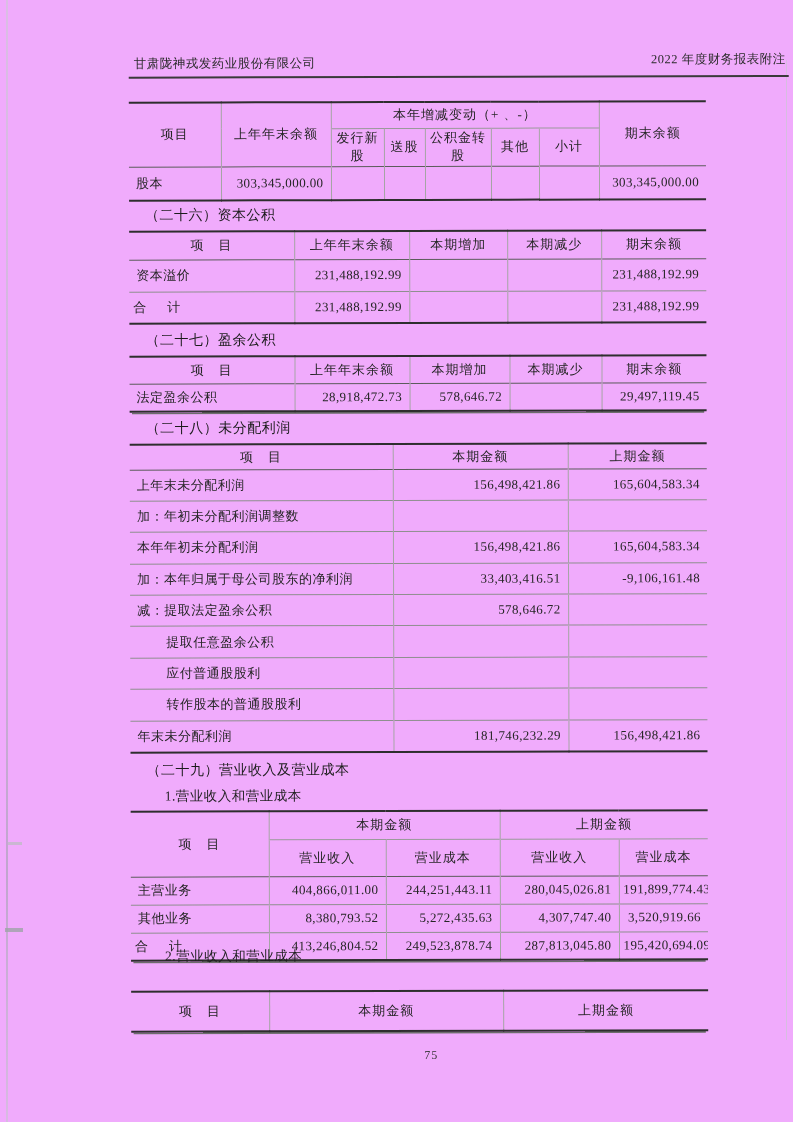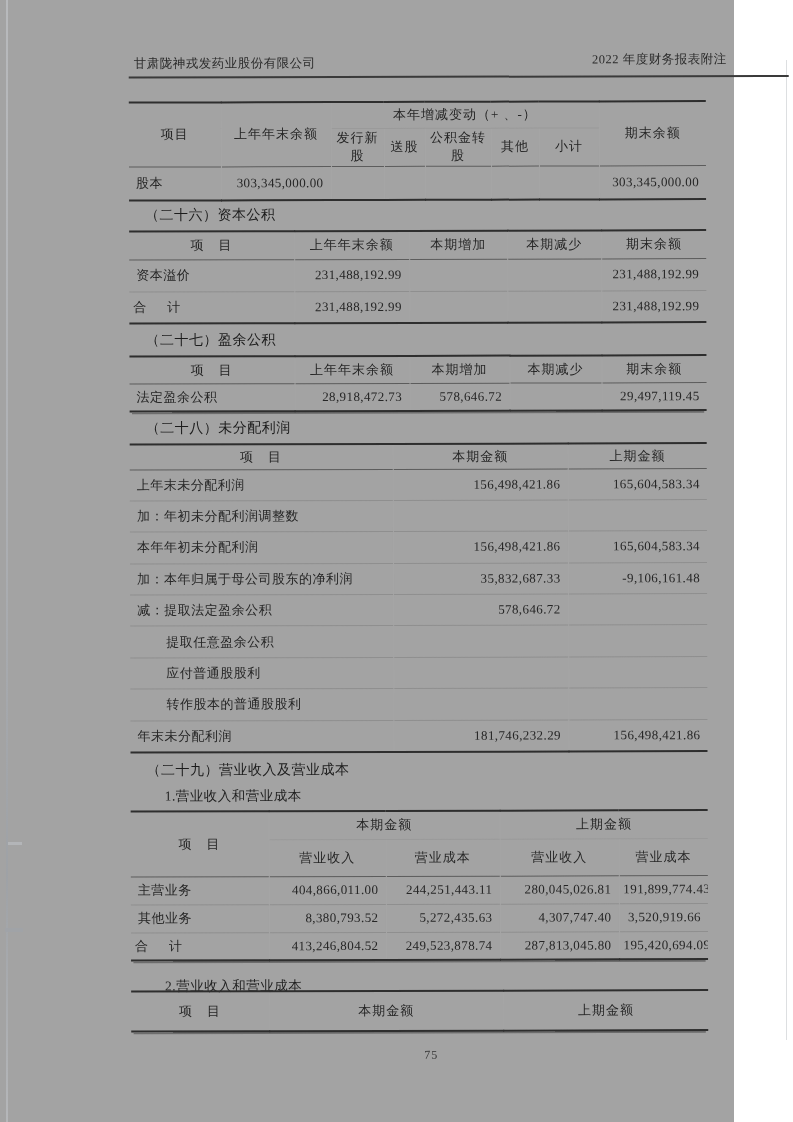--- a/index.html
+++ b/index.html
@@ -1,18 +1,18 @@
 <!DOCTYPE html>
 <html><head>
 <meta charset="utf-8">
 <style>
   html,body{margin:0;padding:0;}
   body{width:793px;height:1122px;background:#ffffff;overflow:hidden;
        font-family:"Liberation Serif","DejaVu Serif",serif;color:#222;}
-  .page{position:relative;width:734px;height:1122px;background:#a3a3a3;}
+  .page{position:relative;width:793px;height:1122px;background:#f0abfc;}
   .tilt{position:absolute;inset:0;transform:rotate(-0.15deg);transform-origin:50% 50%;}
 
   
   .scan-line-left{position:absolute;left:6px;top:0;width:2px;height:1122px;
      background:linear-gradient(#c9ccd1 0%,#b9bdc4 40%,#9aa0a8 78%,#c4c7cc 100%);opacity:.55;}
   .scan-line-right{position:absolute;left:786px;top:60px;width:1px;height:980px;background:#c7cacd;opacity:.6;}
   .speck1{position:absolute;left:8px;top:842px;width:14px;height:3px;background:#b9bcc0;opacity:.7;}
   .speck2{position:absolute;left:5px;top:928px;width:18px;height:4px;background:#9fa3a8;opacity:.8;}
 
   
@@ -42,21 +42,21 @@
   tr.data-first td{border-top:1.2px solid #5c5c5c;}
 
   .t-share{top:101px;} .t-share tr.h1{height:26px;} .t-share tr.h2{height:38px;} .t-share tr.d{height:34px;}
   .t-cap{top:230px;}   .t-cap tr.head{height:28px;} .t-cap tr.d{height:32px;}
   .t-sur{top:355px;}   .t-sur tr.head{height:27px;} .t-sur tr.d{height:28px;}
   .t-ret{top:443px;}   .t-ret tr.head{height:25px;} .t-ret tr.d{height:31.4px;}
   .t-rev{top:810px;}   .t-rev tr.h1{height:28px;} .t-rev tr.h2{height:37px;} .t-rev tr.d{height:28px;}
   .t-rev2{top:990px;}  .t-rev2 tr.head{height:40px;}
 
   .sec26{top:206px;} .sec27{top:331px;} .sec28{top:419px;} .sec29{top:761px;}
-  .sub1{top:787px;} .sub2{top:977px;}
+  .sub1{top:787px;} .sub2{top:947px;}
 
   .page-num{position:absolute;left:130px;top:1048px;width:600px;text-align:center;
             font-size:12px;color:#333;letter-spacing:1px;}
 </style>
 </head>
 <body>
 
 <div class="page">
   <div class="scan-line-left"></div>
   <div class="scan-line-right"></div>
@@ -194,21 +194,21 @@
         <td class="num bl"></td>
         <td class="num bl"></td>
       </tr>
       <tr class="d data">
         <td class="lbl">本年年初未分配利润</td>
         <td class="num bl">156,498,421.86</td>
         <td class="num bl">165,604,583.34</td>
       </tr>
       <tr class="d data">
         <td class="lbl">加：本年归属于母公司股东的净利润</td>
-        <td class="num bl">35,832,687.33</td>
+        <td class="num bl">33,403,416.51</td>
         <td class="num bl">-9,106,161.48</td>
       </tr>
       <tr class="d data">
         <td class="lbl">减：提取法定盈余公积</td>
         <td class="num bl">578,646.72</td>
         <td class="num bl"></td>
       </tr>
       <tr class="d data">
         <td class="lbl indent">提取任意盈余公积</td>
         <td class="num bl"></td>

